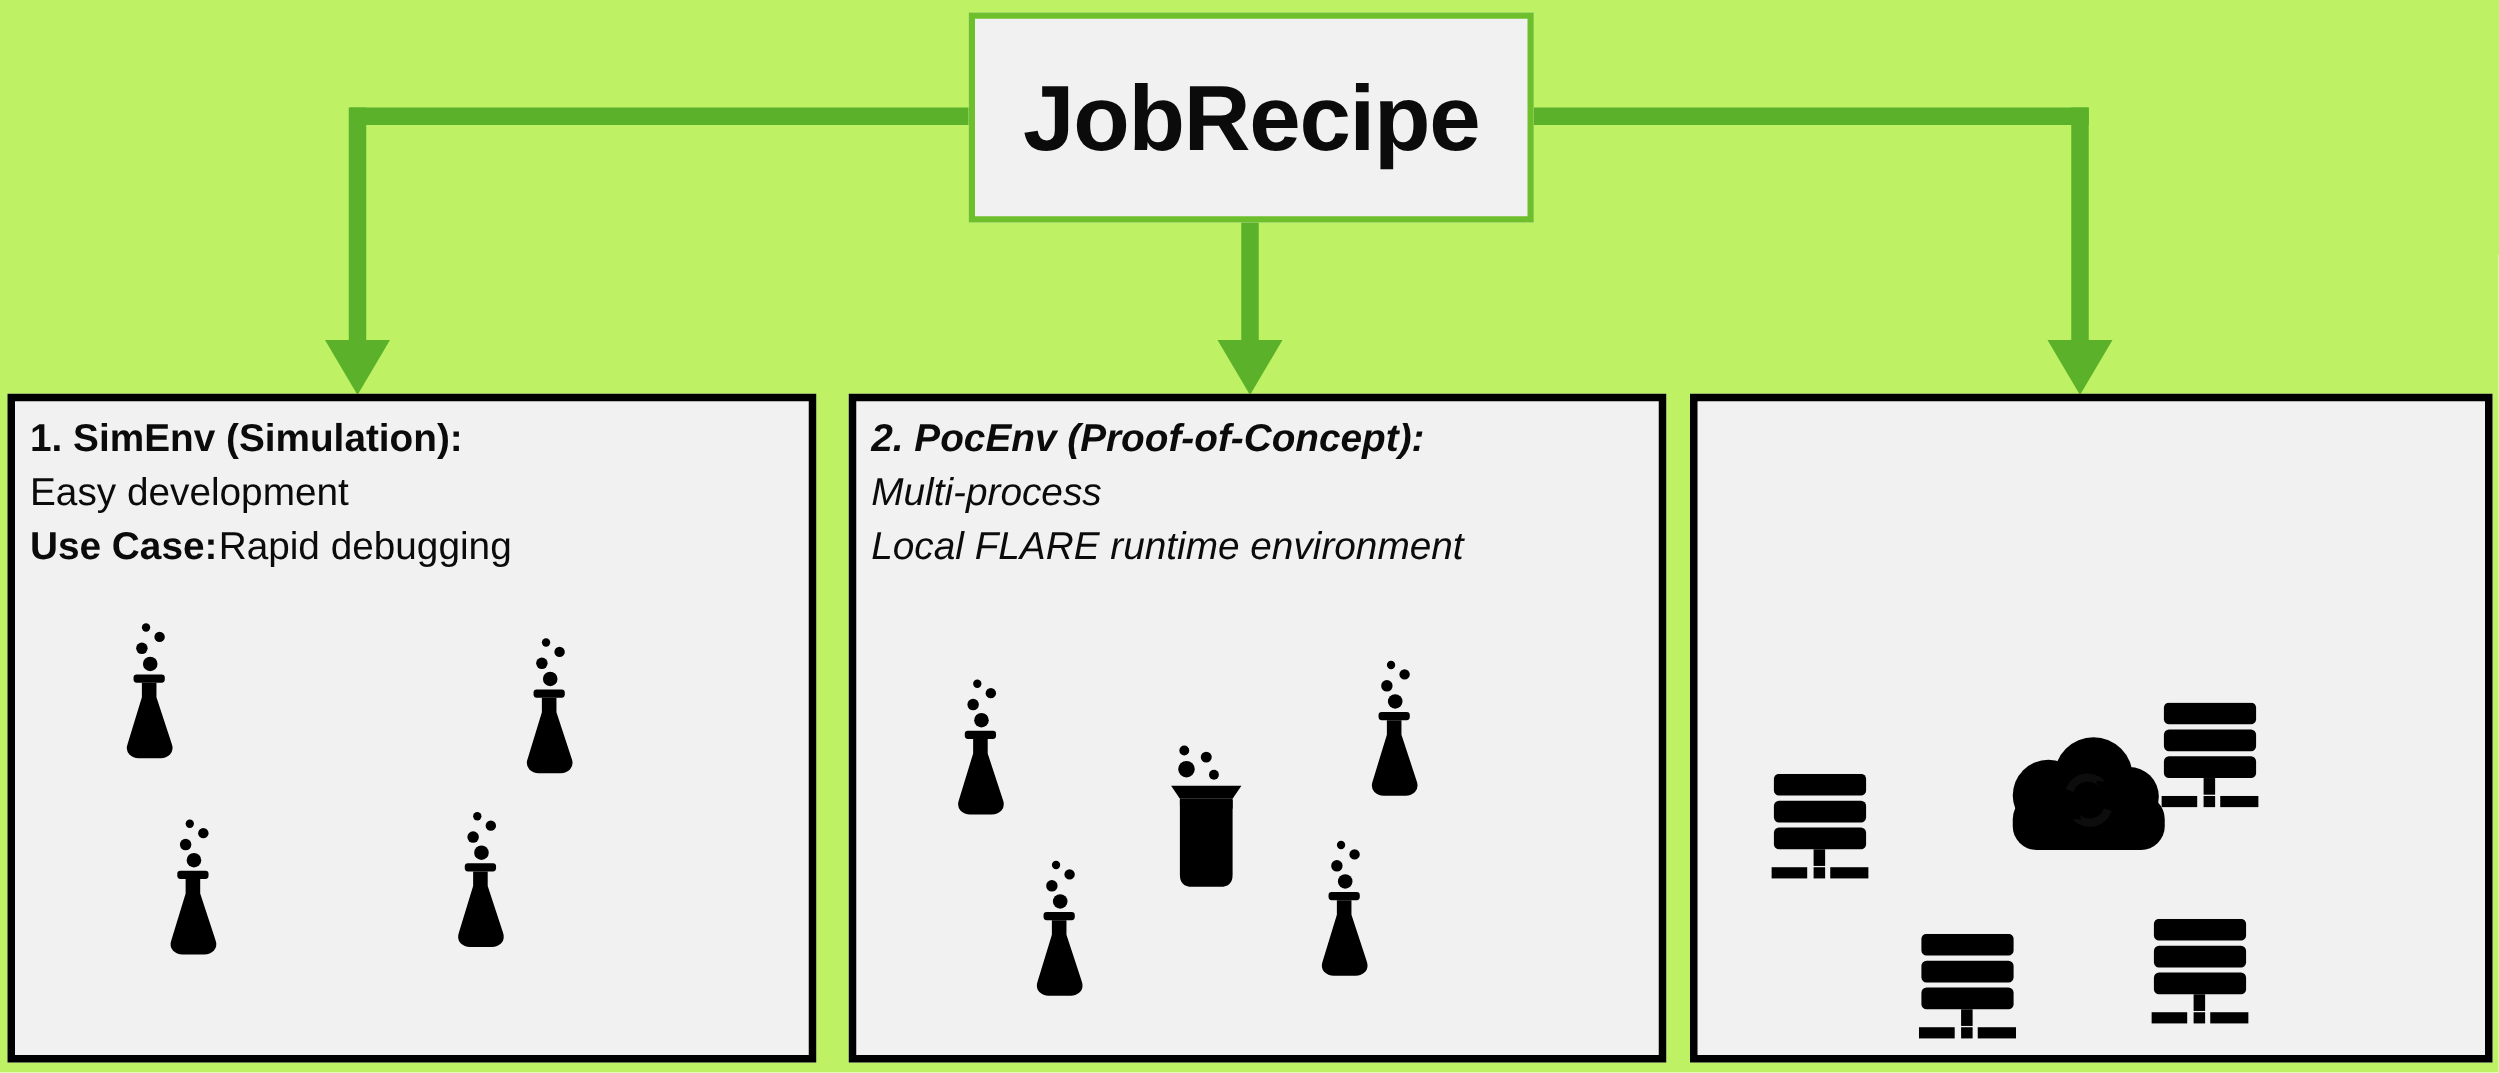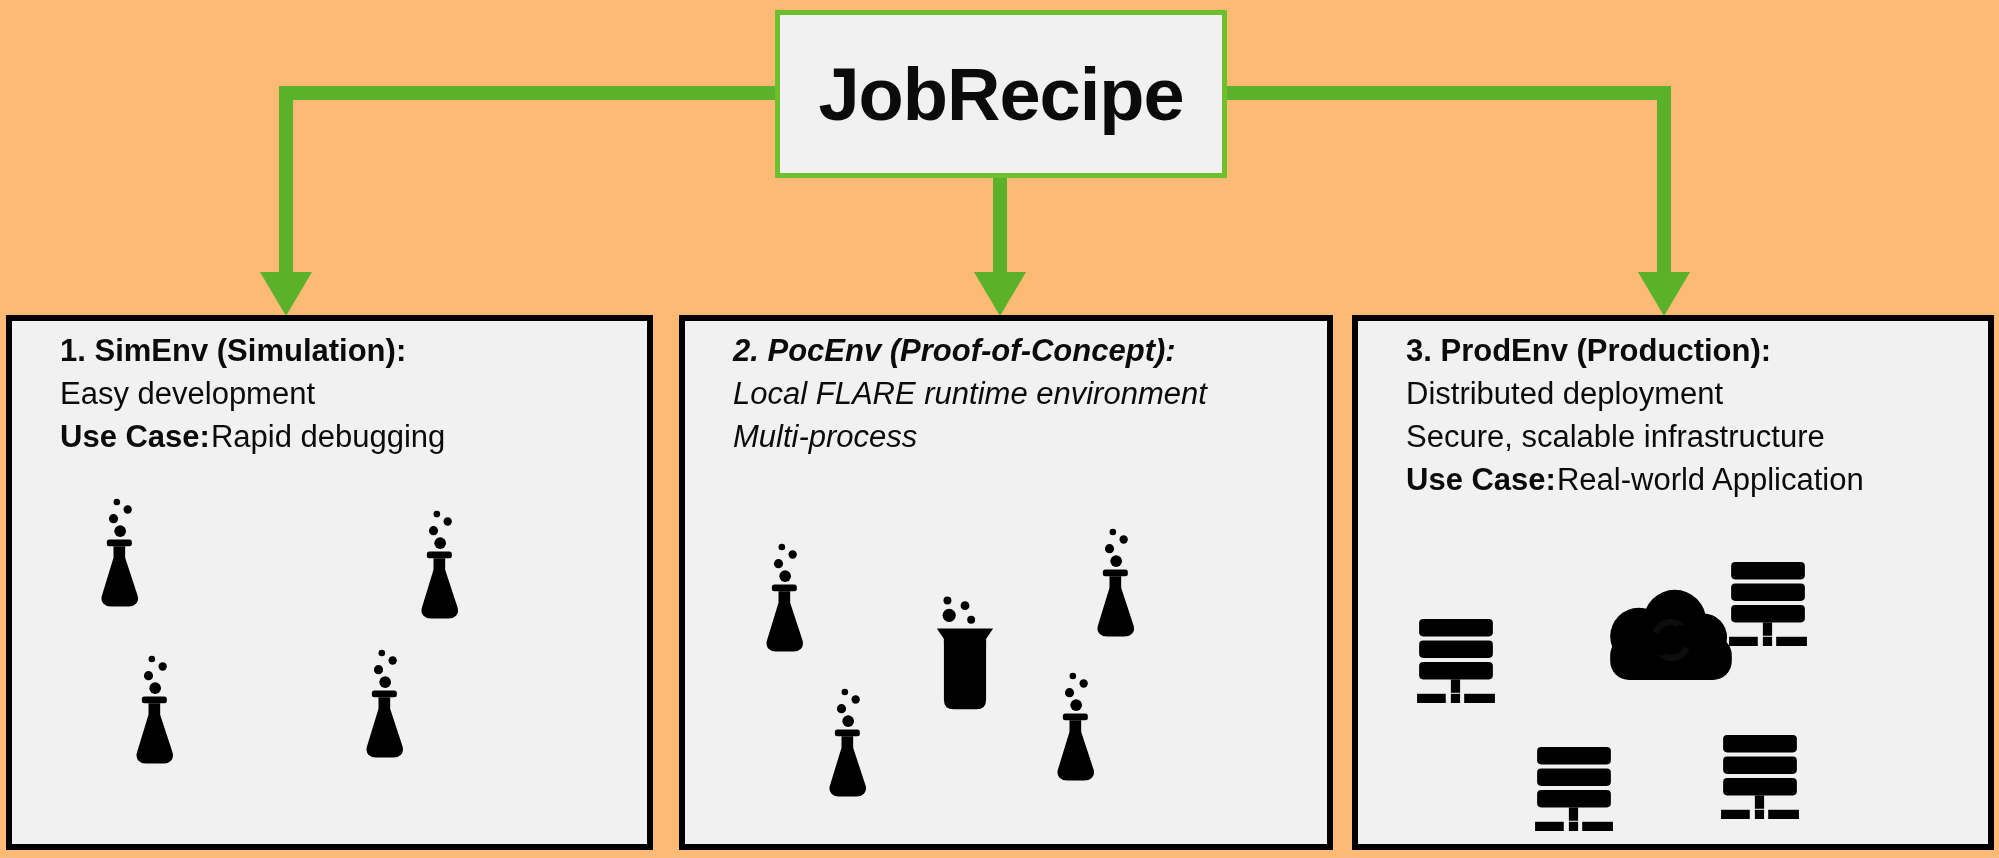--- a/index.html
+++ b/index.html
@@ -1,35 +1,35 @@
 <!DOCTYPE html>
 <html style="--connector-green: #5bb22a; --root-border-green: #6dc02b; --panel-fill: #f1f1f1; --panel-border: #000000;"><head>
 <meta charset="utf-8">
 <style>
   html,body{margin:0;padding:0;background:#ffffff;}
   .canvas{
-    position:relative;width:1999px;height:858px;background:#fdba74;overflow:hidden;
+    position:relative;width:1999px;height:858px;background:#bef264;overflow:hidden;
     font-family:"Liberation Sans","DejaVu Sans",sans-serif;color:#0d0d0d;
   }
   
   .conn{position:absolute;background:var(--connector-green,#5bb22a);}
   .arrow{position:absolute;width:0;height:0;
          border-left:26px solid transparent;border-right:26px solid transparent;
          border-top:44px solid var(--connector-green,#5bb22a);}
   
   .root-box{
     position:absolute;left:775px;top:10px;width:452px;height:168px;box-sizing:border-box;
     background:var(--panel-fill,#f1f1f1);border:5px solid var(--root-border-green,#6dc02b);
     display:flex;align-items:center;justify-content:center;
   }
   .root-title{font-size:74px;font-weight:bold;letter-spacing:-1px;color:#0b0b0b;}
   
   .env-box{
     position:absolute;top:315px;height:535px;box-sizing:border-box;
-    background:var(--panel-fill,#f1f1f1);border:6px solid var(--panel-border,#000000);padding-left:36px;
+    background:var(--panel-fill,#f1f1f1);border:6px solid var(--panel-border,#000000);
   }
   .env-text{padding:8px 12px 0 12px;font-size:31px;line-height:43px;color:#0b0b0b;}
   .env-title{font-weight:bold;}
   .uc{font-weight:bold;}
   .uct{margin-left:1px;}
   
   .icon{position:absolute;display:block;}
   .defs{position:absolute;width:0;height:0;overflow:hidden;}
 </style>
 </head>
@@ -129,49 +129,41 @@
         <use href="#sym-flask"></use>
       </svg>
     <svg class="icon" style="left:349px;top:326px;" width="50" height="117">
         <use href="#sym-flask"></use>
       </svg>
   </section>
 
   <section class="env-box" style="left:679px;width:654px;font-style:italic;">
     <div class="env-text">
       <div class="env-title">2. PocEnv (Proof-of-Concept):</div>
+      <div class="env-line">Multi-process</div>
       <div class="env-line">Local FLARE runtime environment</div>
-      <div class="env-line">Multi-process</div>
     </div>
     <svg class="icon" style="left:76px;top:220px;" width="50" height="117">
         <use href="#sym-flask"></use>
       </svg>
     <svg class="icon" style="left:407px;top:205px;" width="50" height="117">
         <use href="#sym-flask"></use>
       </svg>
     <svg class="icon" style="left:251px;top:268px;" width="58" height="123">
         <use href="#sym-beaker"></use>
       </svg>
     <svg class="icon" style="left:139px;top:365px;" width="50" height="117">
         <use href="#sym-flask"></use>
       </svg>
     <svg class="icon" style="left:367px;top:349px;" width="50" height="117">
         <use href="#sym-flask"></use>
       </svg>
   </section>
 
   <section class="env-box" style="left:1352px;width:642px;">
-    <div class="env-text">
-      <div class="env-title">3. ProdEnv (Production):</div>
-      <div class="env-line">Distributed deployment</div>
-      <div class="env-line">Secure, scalable infrastructure</div>
-      <div class="env-line">
-        <span class="uc">Use Case:</span><span class="uct">Real-world Application</span>
-      </div>
-    </div>
     <svg class="icon" style="left:59px;top:298px;" width="78" height="84">
         <use href="#sym-server"></use>
       </svg>
     <svg class="icon" style="left:237px;top:262px;" width="152" height="99">
         <use href="#sym-cloudsync"></use>
       </svg>
     <svg class="icon" style="left:371px;top:241px;" width="78" height="84">
         <use href="#sym-server"></use>
       </svg>
     <svg class="icon" style="left:177px;top:426px;" width="78" height="84">

